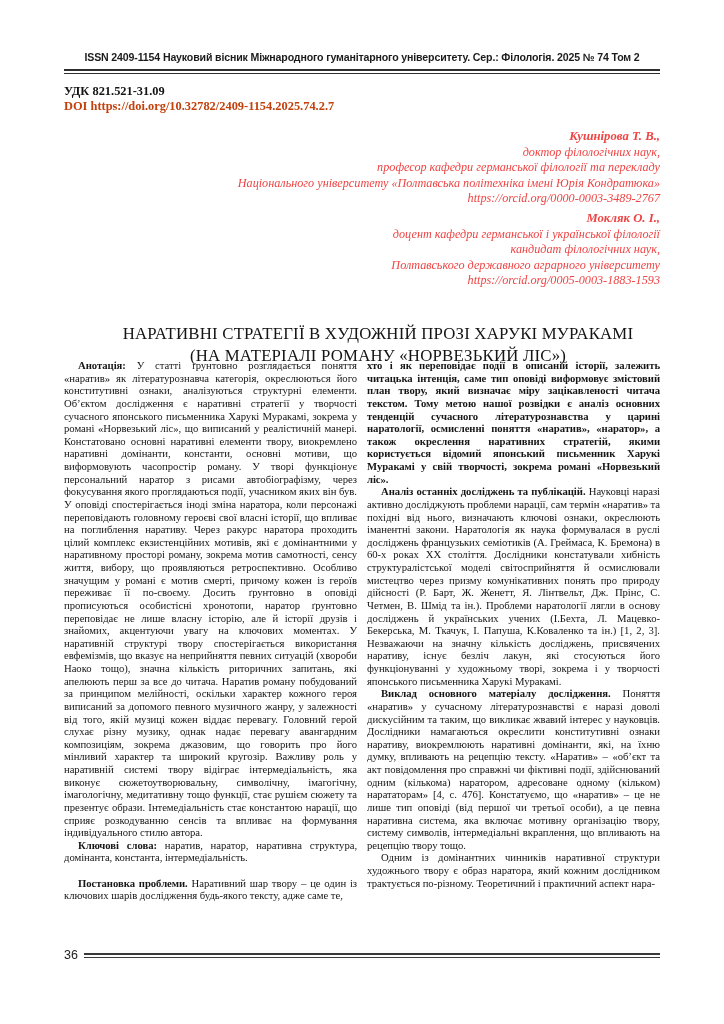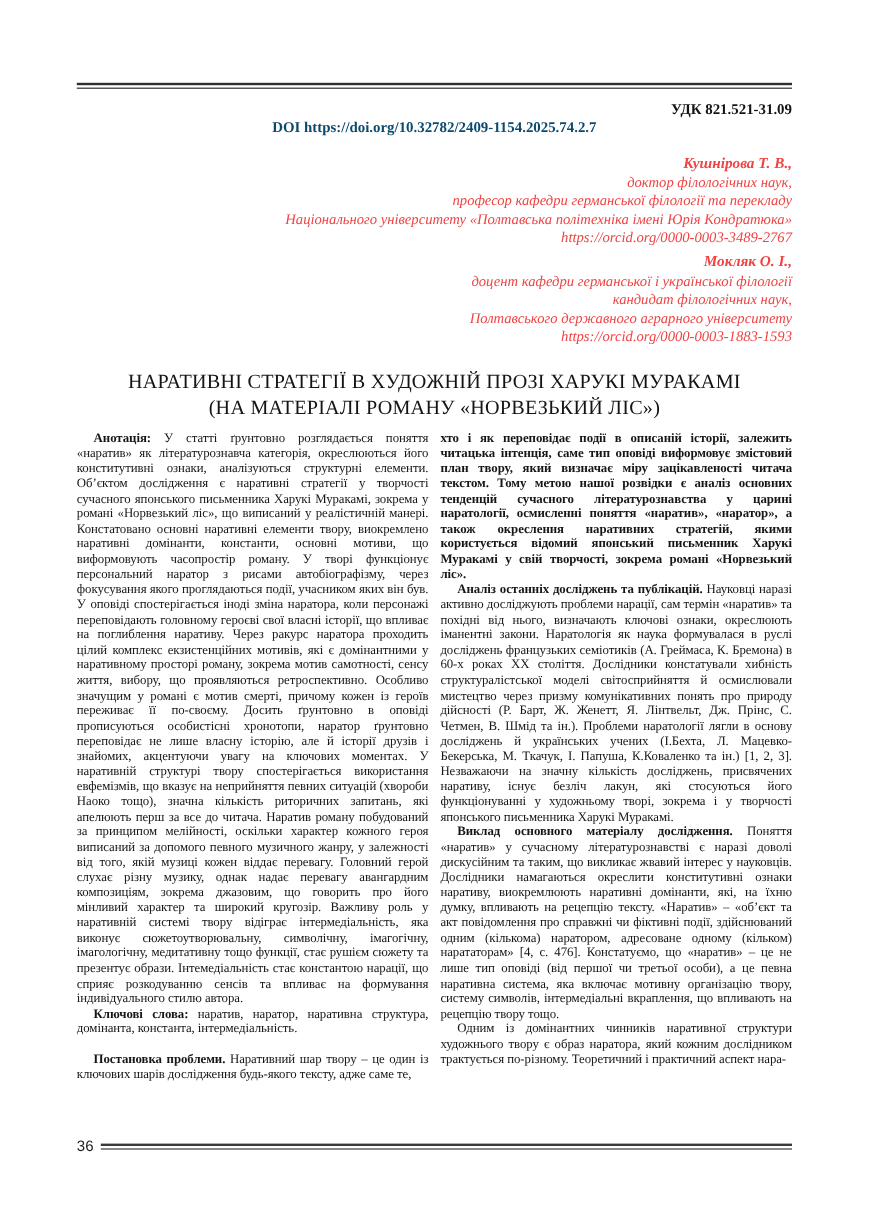--- a/index.html
+++ b/index.html
@@ -14,37 +14,37 @@
     position:absolute;top:51px;left:64px;width:596px;text-align:center;
     font-family:"Liberation Sans",sans-serif;font-weight:bold;
     font-size:10.6px;letter-spacing:-0.15px;color:#1b1b1b;white-space:nowrap;
   }
   .head-rule{
     position:absolute;top:69px;left:64px;width:596px;height:2px;
     border-top:2.2px solid #2e2e2e;border-bottom:1px solid #2e2e2e;
   }
 
   .udc{
-    position:absolute;top:84px;left:64px;width:596px;text-align:right;
+    position:absolute;top:84px;left:64px;width:596px;
     font-weight:bold;font-size:12.4px;color:#141414;
   }
   .doi{
-    position:absolute;top:99px;left:64px;width:596px;text-align:center;
-    font-weight:bold;font-size:12.4px;color:#0c4a6e;
+    position:absolute;top:99px;left:64px;width:596px;text-align:left;
+    font-weight:bold;font-size:12.4px;color:#c2410c;
   }
 
   .authors{
     position:absolute;top:129px;left:64px;width:596px;text-align:right;
     font-style:italic;font-size:12.2px;line-height:15.6px;color:#ef4444;
   }
   .author-block + .author-block{margin-top:4px;}
   .author-name{font-weight:bold;font-size:12.7px;}
 
   .title{
-    position:absolute;top:307px;left:44px;width:636px;margin:0;
+    position:absolute;top:307px;left:44px;width:636px;margin:16px;
     text-align:center;font-weight:normal;font-size:16.8px;line-height:21.5px;
     letter-spacing:0.2px;color:#141414;
   }
 
   .columns{
     position:absolute;top:359px;left:64px;width:596px;height:592px;
     display:flex;gap:10px;overflow:hidden;
   }
   .col{
     width:293px;text-align:justify;
@@ -65,39 +65,40 @@
   .foot-rule{
     flex:1;height:2px;margin-top:1px;
     border-top:2.2px solid #3a3a3a;border-bottom:1px solid #3a3a3a;
   }
 </style>
 </head>
 <body>
 
 <div class="sheet">
 
+  <div class="running-head">ISSN 2409-1154 Науковий вісник Міжнародного гуманітарного університету. Сер.: Філологія. 2025 № 74 Том 2</div>
   <div class="head-rule"></div>
 
   <div class="udc">УДК 821.521-31.09</div>
   <div class="doi">DOI https://doi.org/10.32782/2409-1154.2025.74.2.7</div>
 
   <div class="authors">
     <div class="author-block">
       <div class="author-name">Кушнірова Т. В.,</div>
       <div class="author-line">доктор філологічних наук,</div>
       <div class="author-line">професор кафедри германської філології та перекладу</div>
       <div class="author-line">Національного університету «Полтавська політехніка імені Юрія Кондратюка»</div>
       <div class="author-line">https://orcid.org/0000-0003-3489-2767</div>
     </div>
     <div class="author-block">
       <div class="author-name">Мокляк О. І.,</div>
       <div class="author-line">доцент кафедри германської і української філології</div>
       <div class="author-line">кандидат філологічних наук,</div>
       <div class="author-line">Полтавського державного аграрного університету</div>
-      <div class="author-line">https://orcid.org/0000-0003-1883-1593</div>
+      <div class="author-line">https://orcid.org/0005-0003-1883-1593</div>
     </div>
   </div>
 
   <h1 class="title">
     <span>НАРАТИВНІ СТРАТЕГІЇ В ХУДОЖНІЙ ПРОЗІ ХАРУКІ МУРАКАМІ</span><br>
     <span>(НА МАТЕРІАЛІ РОМАНУ «НОРВЕЗЬКИЙ ЛІС»)</span>
   </h1>
 
   <div class="columns">
     <div class="col" id="col-left">

